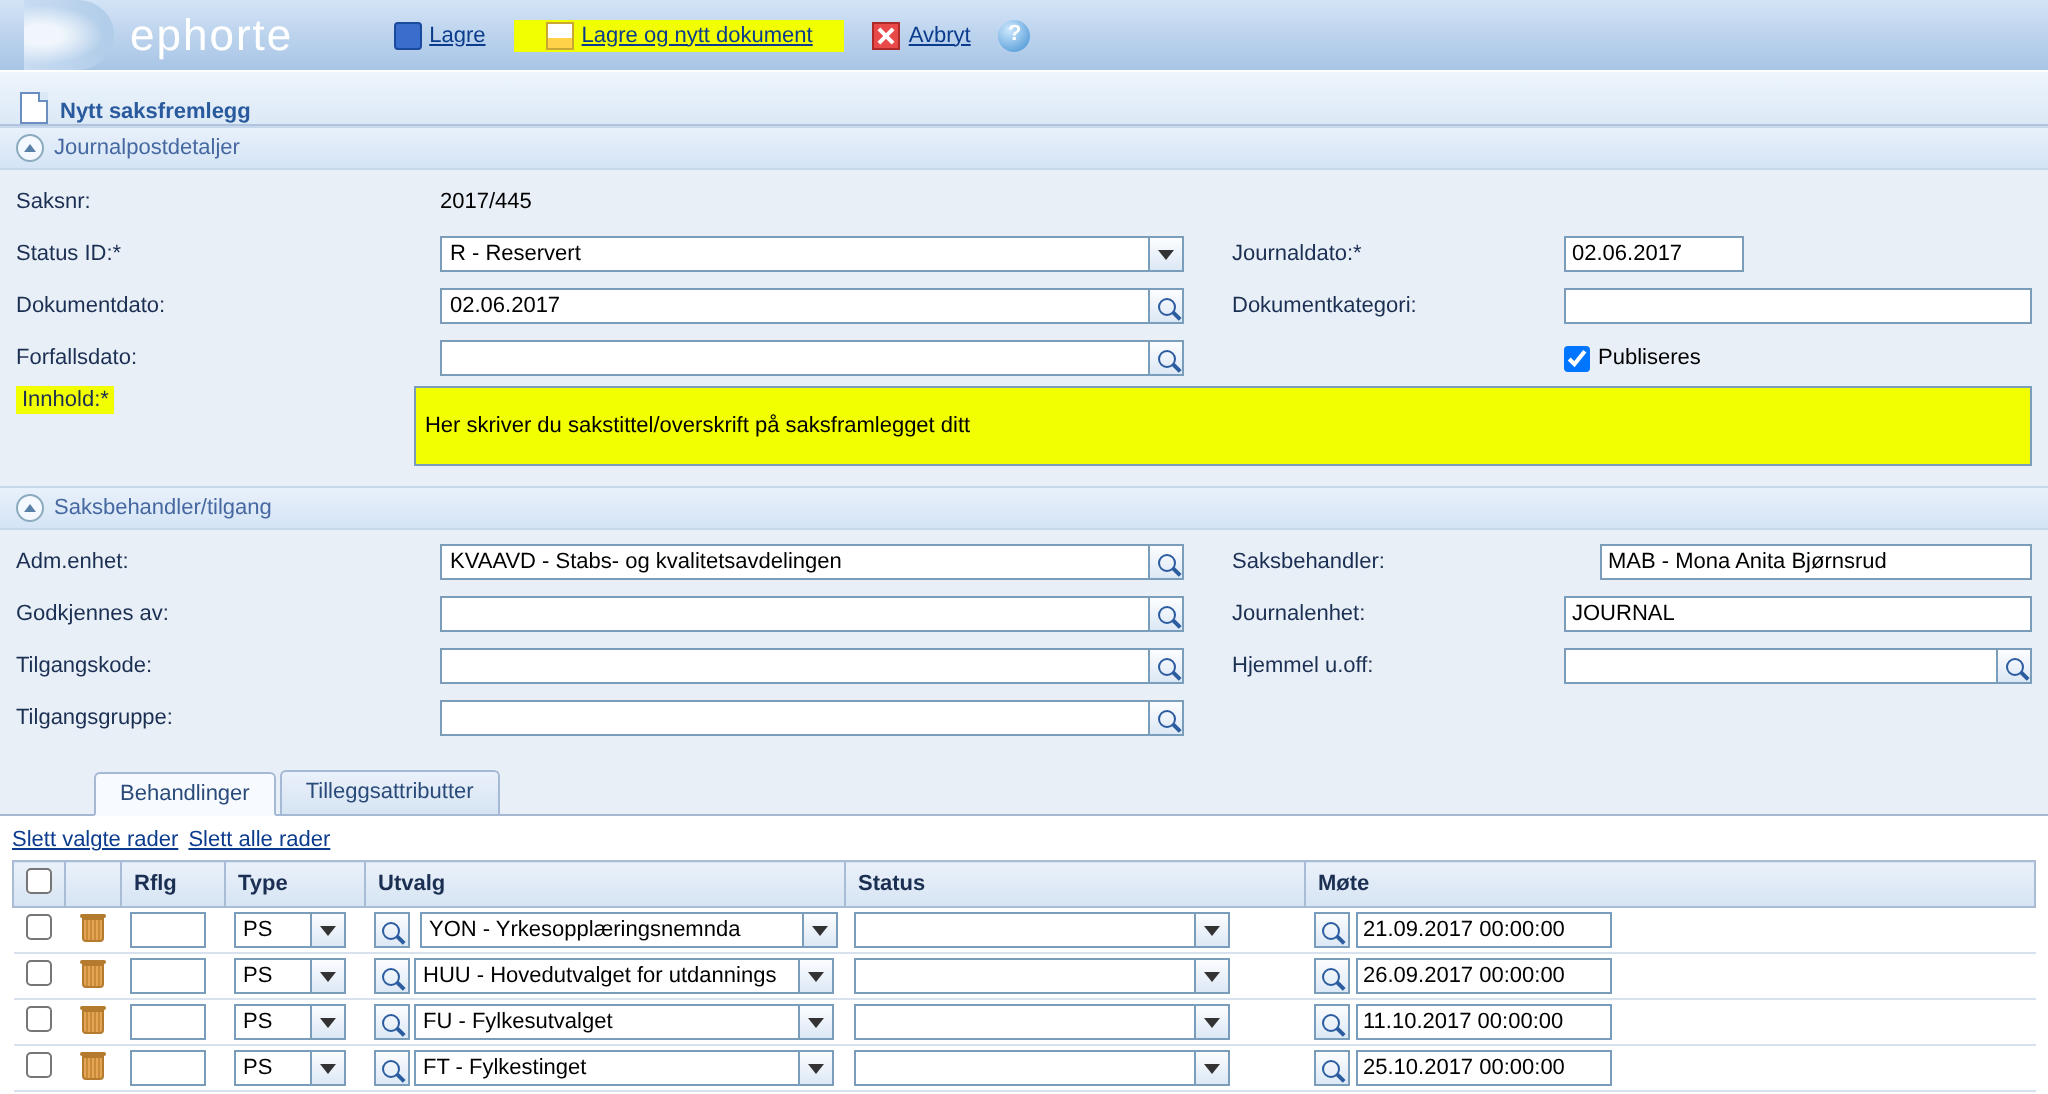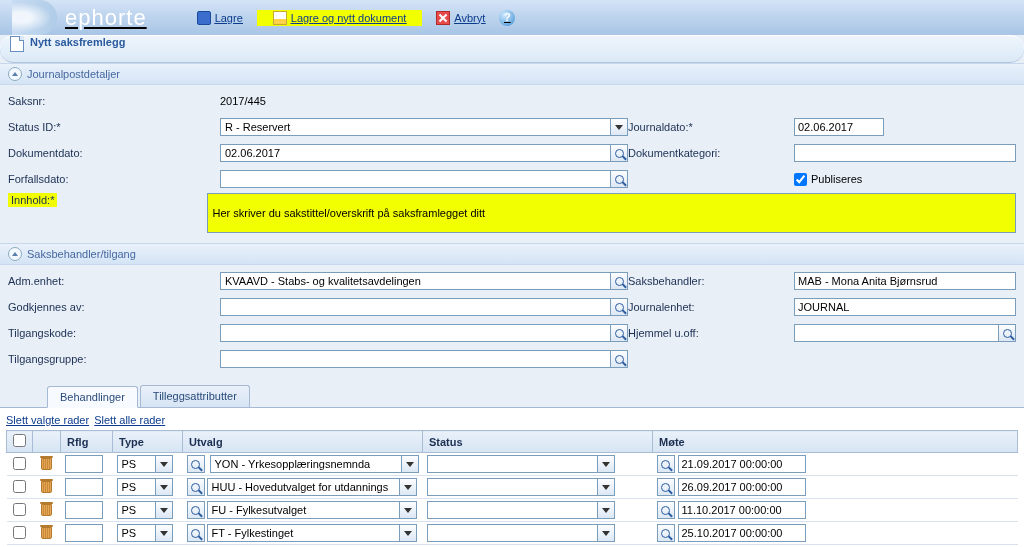--- a/index.html
+++ b/index.html
@@ -1,44 +1,44 @@
 <!DOCTYPE html>
 <html><head>
 <meta charset="utf-8">
 <style>
 * { box-sizing: border-box; margin: 0; padding: 0; }
 body { font-family: Tahoma, Verdana, sans-serif; font-size: 11px; background: #e8eff7; width: 1024px; height: 547px; overflow: hidden; position: relative; }
 
-.topbar { height: 35px; background: linear-gradient(to bottom, #d4e4f7 0%, #bcd3ed 50%, #a8c5e6 100%); display: flex; align-items: center; padding-left: 12px; text-decoration: underline; }
+.topbar { height: 35px; background: linear-gradient(to bottom, #d4e4f7 0%, #bcd3ed 50%, #a8c5e6 100%); display: flex; align-items: center; padding-left: 12px; }
 .swirl { width: 45px; height: 35px; background: radial-gradient(ellipse at 20% 50%, #f0f6fc 20%, transparent 60%), linear-gradient(to right, #c8dcf2, #b0cce8); border-radius: 0 40% 40% 0 / 0 50% 50% 0; margin-right: 8px; }
 .brand { color: #fff; font-size: 22px; font-weight: normal; letter-spacing: 1px; margin-right: 50px; }
 .tb-item { display: inline-flex; align-items: center; gap: 4px; color: #0b3b8c; margin-right: 14px; text-decoration: underline; cursor: pointer; }
 .tb-item.hl { background: #f2ff00; padding: 1px 16px; justify-content: center; }
 .micon { width: 14px; height: 14px; display: inline-block; }
 .i-save { background: #3b6ecc; border: 1px solid #1a4a9c; border-radius: 2px; }
 .i-savedoc { background: linear-gradient(to bottom, #fff 60%, #ffd24a 60%); border: 1px solid #c9a733; }
 .i-cancel { background: #e84a4a; border: 1px solid #b02a2a; position: relative; }
 .i-cancel::before, .i-cancel::after { content: ""; position: absolute; width: 10px; height: 2px; background: #fff; top: 5px; left: 1px; }
 .i-cancel::before { transform: rotate(45deg); } .i-cancel::after { transform: rotate(-45deg); }
 .i-help { width: 16px; height: 16px; border-radius: 50%; background: radial-gradient(circle at 35% 30%, #cfe9ff, #3e8ed0); color: #fff; text-align: center; line-height: 14px; font-weight: bold; font-size: 11px; }
 
-.titlebar { height: 28px; background: linear-gradient(to bottom, #eef5fc, #dbe9f6); border-top: 1px solid #fff; border-bottom: 1px solid #b0c4de; display: flex; align-items: flex-start; padding-left: 10px; gap: 6px; color: #2a5a9e; font-weight: bold; border-radius: 14px; }
+.titlebar { height: 28px; background: linear-gradient(to bottom, #eef5fc, #dbe9f6); border-top: 1px solid #fff; border-bottom: 1px solid #b0c4de; display: flex; align-items: flex-end; padding-left: 10px; gap: 6px; color: #2a5a9e; font-weight: bold; }
 .doc-icon { width: 14px; height: 16px; background: #fff; border: 1px solid #6a8ec2; position: relative; }
 .doc-icon::after { content: ""; position: absolute; width: 4px; height: 4px; right: -1px; top: -1px; background: #dbe9f6; border-left: 1px solid #6a8ec2; border-bottom: 1px solid #6a8ec2; }
 
 .section-hdr { height: 22px; background: linear-gradient(to bottom, #e9f1fb, #d4e4f5); border-top: 1px solid #c8d8ec; border-bottom: 1px solid #c8d8ec; display: flex; align-items: center; padding-left: 8px; gap: 5px; color: #4668a0; }
 .chev { width: 14px; height: 14px; border: 1px solid #8cabbf; border-radius: 50%; display: inline-flex; align-items: center; justify-content: center; background: #f4f9ff; }
 .chev::after { content: ""; width: 0; height: 0; border-left: 3px solid transparent; border-right: 3px solid transparent; border-bottom: 4px solid #5a7fa8; }
 
 .form-block { padding: 4px 8px 8px 8px; background: #e8eff7; }
 .frow { display: flex; align-items: center; min-height: 24px; margin-bottom: 2px; }
 .flabel { width: 212px; color: #1b2f52; flex-shrink: 0; }
 .flabel.hl { background: #f2ff00; display: inline-block; width: auto; padding: 1px 3px; }
 .fcell { display: flex; align-items: center; gap: 1px; }
-.fcell.w1 { width: 408px; }
+.fcell.w1 { width: 372px; margin-right: 24px; }
 .flabel2 { width: 166px; color: #1b2f52; flex-shrink: 0; }
 .fcell.w2 { flex: 1; }
 .finput { height: 18px; border: 1px solid #7a9dbb; background: #fff; padding: 0 3px; font-family: inherit; font-size: 11px; }
 .finput.short { width: 90px; }
 .sel-like { display: flex; }
 .sel-body { flex: 1; height: 18px; border: 1px solid #7a9dbb; border-right: none; background: #fff; padding: 1px 4px; line-height: 14px; overflow: hidden; white-space: nowrap; }
 .sel-btn, .look-btn { width: 18px; height: 18px; border: 1px solid #7a9dbb; background: linear-gradient(to bottom, #fcfdff, #dce8f5); display: inline-flex; align-items: center; justify-content: center; cursor: pointer; flex-shrink: 0; }
 .caret { width: 0; height: 0; border-left: 4px solid transparent; border-right: 4px solid transparent; border-top: 5px solid #333; }
 .mag { width: 9px; height: 9px; border: 1.5px solid #2b5ca0; border-radius: 50%; position: relative; }
 .mag::after { content: ""; position: absolute; width: 5px; height: 1.5px; background: #2b5ca0; transform: rotate(45deg); bottom: -2px; right: -4px; }
@@ -180,21 +180,21 @@
     <div class="fcell w1">
       <div class="sel-like" style="flex:1">
         <div class="sel-body">KVAAVD - Stabs- og kvalitetsavdelingen</div>
         <div class="look-btn">
             <span class="mag"></span>
           </div>
       </div>
     </div>
     <div class="flabel2">Saksbehandler:</div>
     <div class="fcell w2">
-      <input class="finput" style="flex: 1 1 0%;" value="MAB - Mona Anita Bjørnsrud">
+      <input class="finput" style="flex: 1 1 0%; margin-left: 18px;" value="MAB - Mona Anita Bjørnsrud">
     </div>
   </div>
   <div class="frow">
     <div class="flabel">Godkjennes av:</div>
     <div class="fcell w1">
       <div class="sel-like" style="flex:1">
         <div class="sel-body"></div>
         <div class="look-btn">
             <span class="mag"></span>
           </div>

